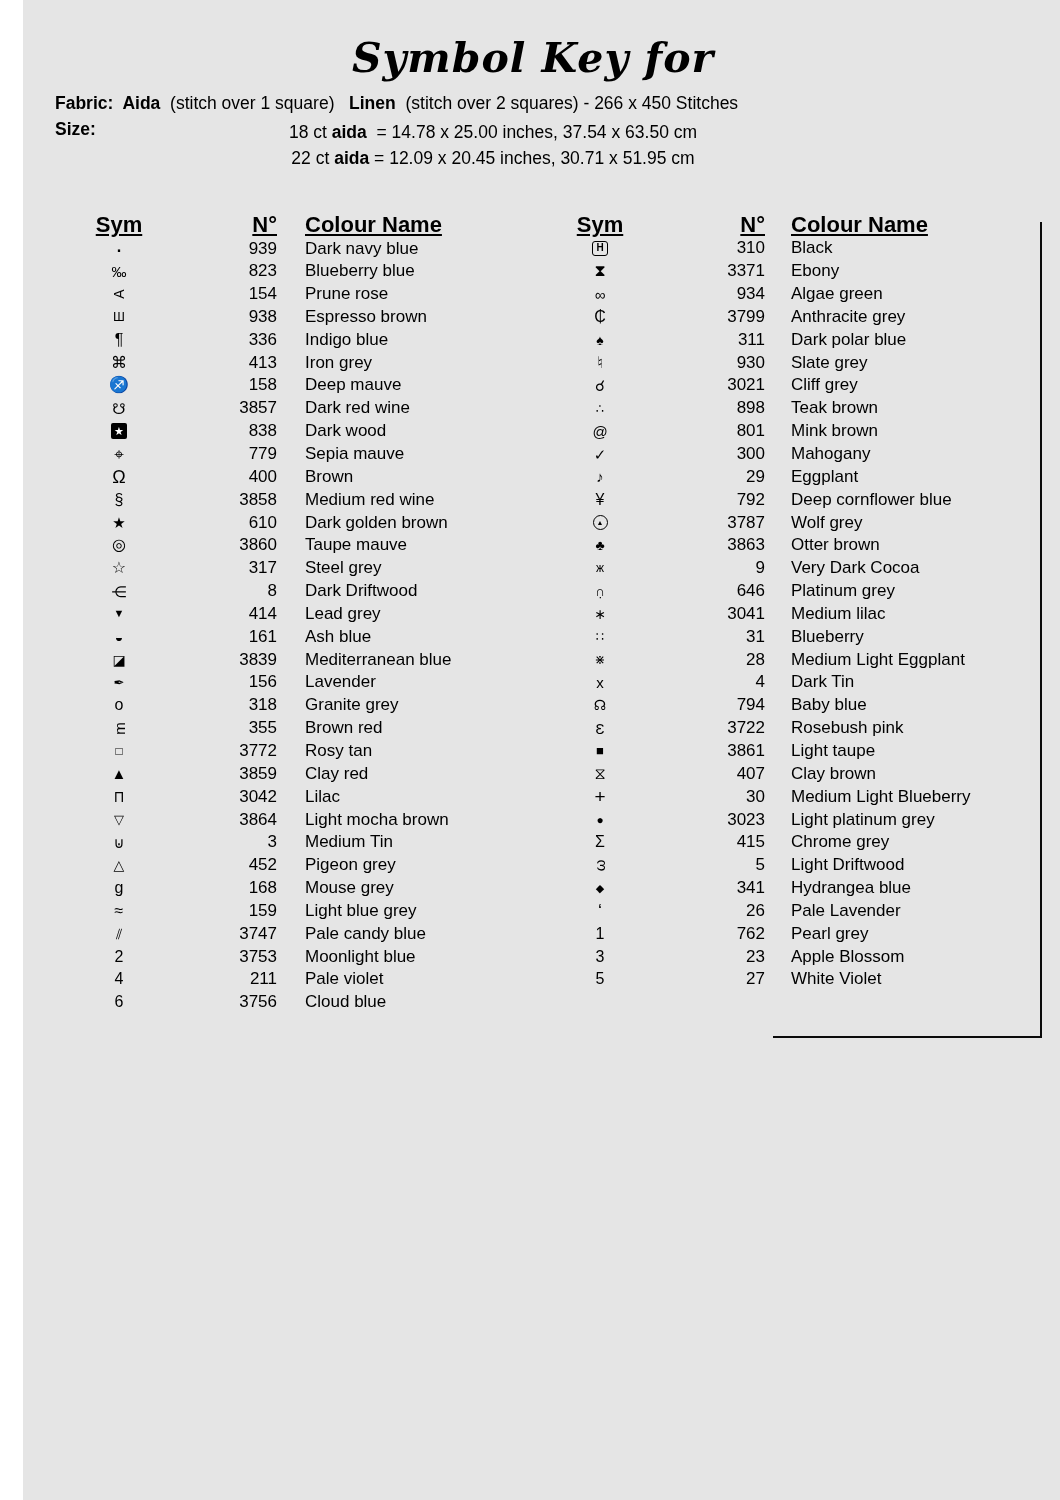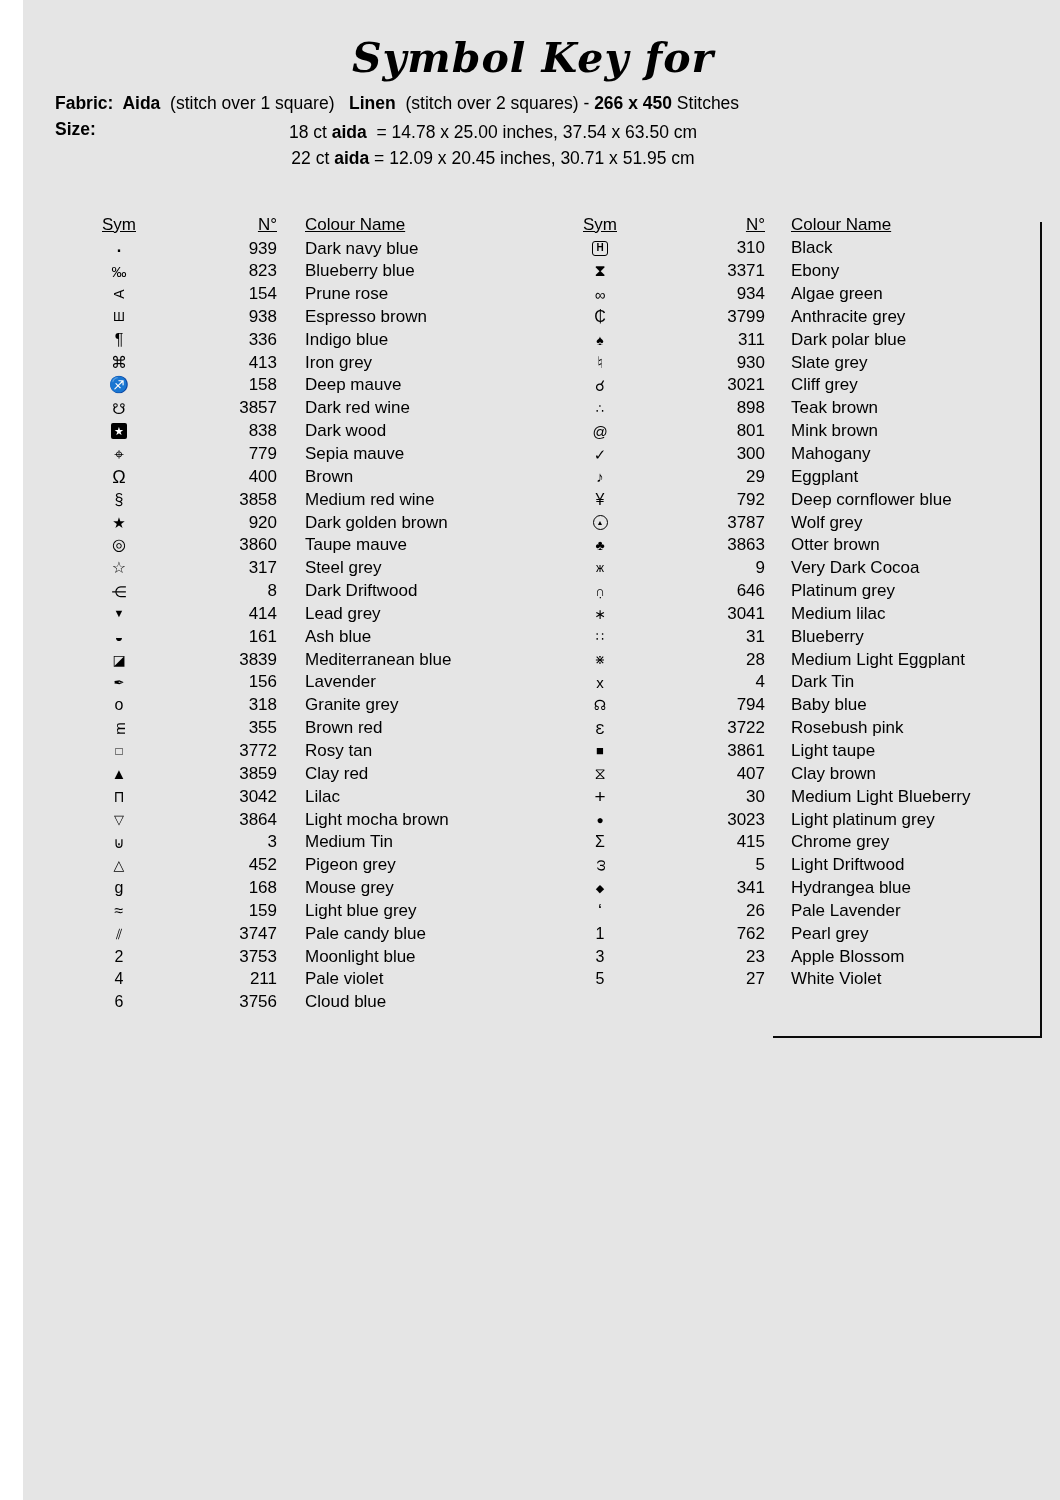--- a/index.html
+++ b/index.html
@@ -15,21 +15,21 @@
   .size-lines .sline{height:26px;line-height:26px;white-space:pre-wrap;}
   .size-lines .sline:nth-child(3){padding-left:28px;}
   .size-lines .sline:nth-child(4){padding-left:88px;}
 
   .col-group{position:absolute;top:212px;}
   #group-left{left:70px;width:445px;}
   #group-right{left:556px;width:462px;}
   .thead,.trow{display:grid;align-items:center;}
   #group-left .thead,#group-left .trow{grid-template-columns:52px 132px auto;}
   #group-right .thead,#group-right .trow{grid-template-columns:42px 144px auto;}
-  .thead{height:25px;font-weight:normal;font-size:17px;text-align:right;}
+  .thead{height:25px;font-weight:bold;font-size:22px;text-align:right;}
   .trow{height:22.85px;font-size:17px;}
   .c-sym{display:flex;justify-content:center;align-items:center;}
   .c-num{text-align:right;}
   .c-name{padding-left:28px;white-space:nowrap;}
   #group-right .c-name{padding-left:26px;}
   .hu{text-decoration:underline;}
   .h-sym{justify-self:center;}
   .h-num{justify-self:end;}
   .h-name{justify-self:start;padding-left:28px;}
   #group-right .h-name{padding-left:26px;}
@@ -45,21 +45,21 @@
 </style>
 </head>
 <body>
 
 <div class="page">
 
   <div class="title">
     <span>Symbol Key for</span>
   </div>
 
-  <div class="fabric"><span style="font-weight: bold;">Fabric:  </span><span style="font-weight: bold;">Aida</span><span>  (stitch over 1 square)   </span><span style="font-weight: bold;">Linen</span><span>  (stitch over 2 squares) - </span><span style="font-weight: bold;">266 x 450</span><span> Stitches</span></div>
+  <div class="fabric"><span style="font-weight: bold;">Fabric:  </span><span style="font-weight: bold;">Aida</span><span>  (stitch over 1 square)   </span><span style="font-weight: bold;">Linen</span><span>  (stitch over 2 squares) - </span><span style="font-weight: normal;">266 x 450</span><span> Stitches</span></div>
 
   <div class="size-label">Size:</div>
   <div class="size-lines">
       <div class="sline"><span>18 ct </span><span style="font-weight: bold;">aida</span><span>  = 14.78 x 25.00 inches, 37.54 x 63.50 cm</span></div>
       <div class="sline"><span>22 ct </span><span style="font-weight: bold;">aida</span><span> = 12.09 x 20.45 inches, 30.71 x 51.95 cm</span></div>
     </div>
 
   <div class="col-group" id="group-left">
       <div class="thead">
         <span class="h-sym hu">Sym</span>
@@ -147,21 +147,21 @@
         <span class="c-sym">
           <span class="glyph" style="font-size: 16px;">§</span>
         </span>
         <span class="c-num">3858</span>
         <span class="c-name">Medium red wine</span>
       </div>
       <div class="trow">
         <span class="c-sym">
           <span class="glyph" style="font-size: 15px;">★</span>
         </span>
-        <span class="c-num">920</span>
+        <span class="c-num">610</span>
         <span class="c-name">Dark golden brown</span>
       </div>
       <div class="trow">
         <span class="c-sym">
           <span class="glyph" style="font-size: 16px;">◎</span>
         </span>
         <span class="c-num">3860</span>
         <span class="c-name">Taupe mauve</span>
       </div>
       <div class="trow">

